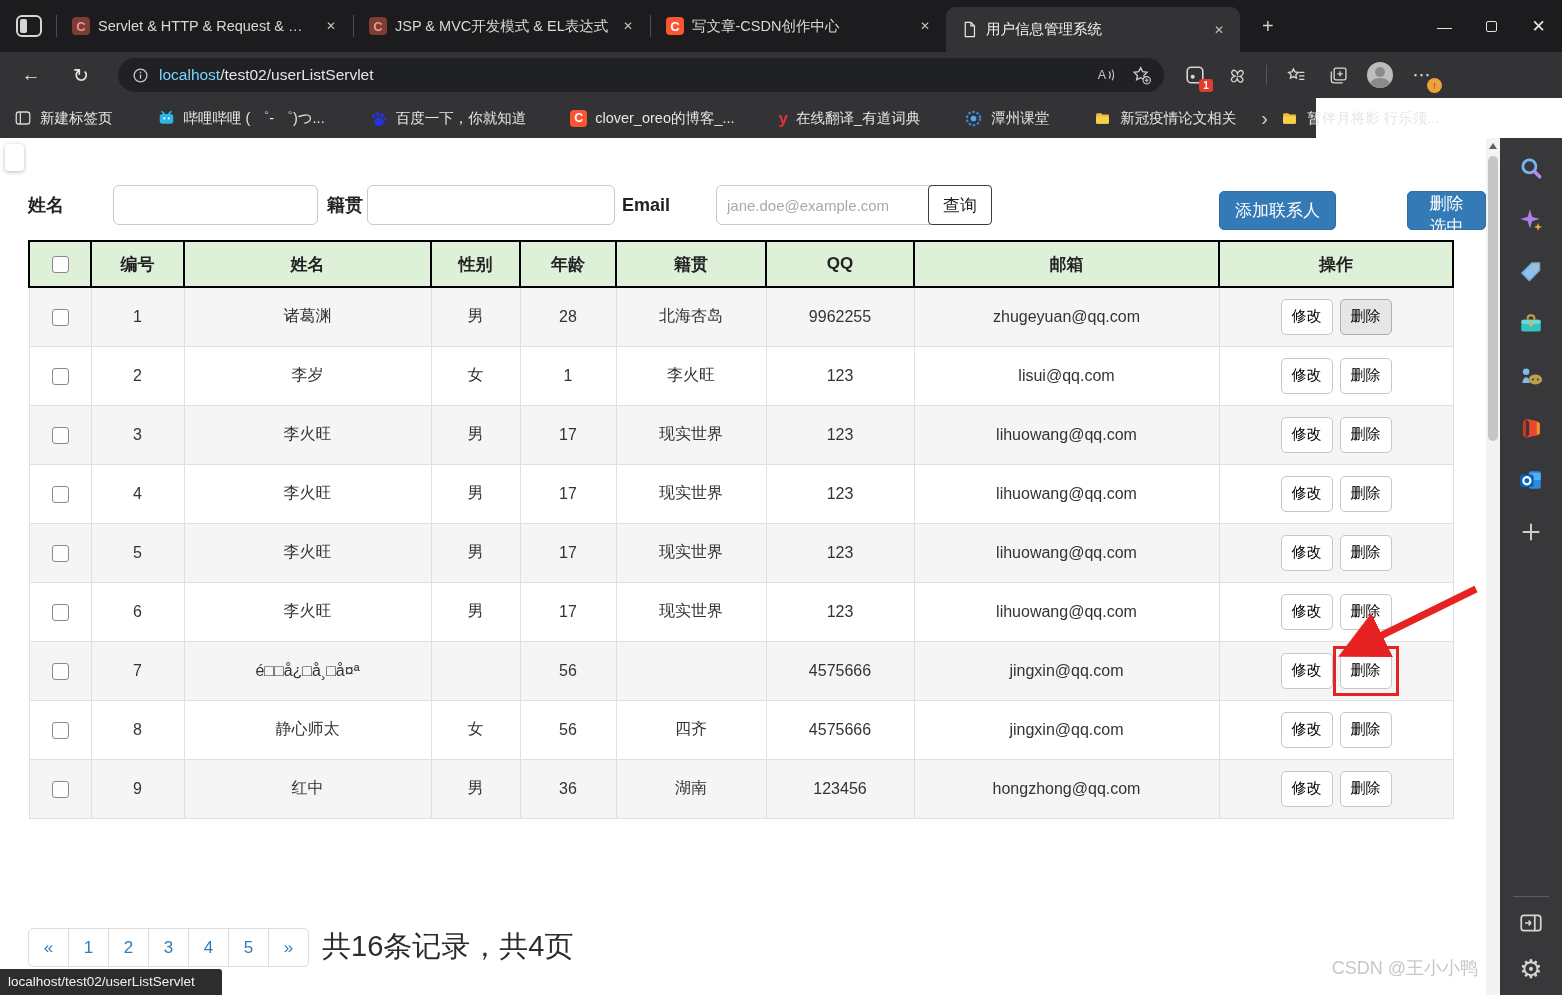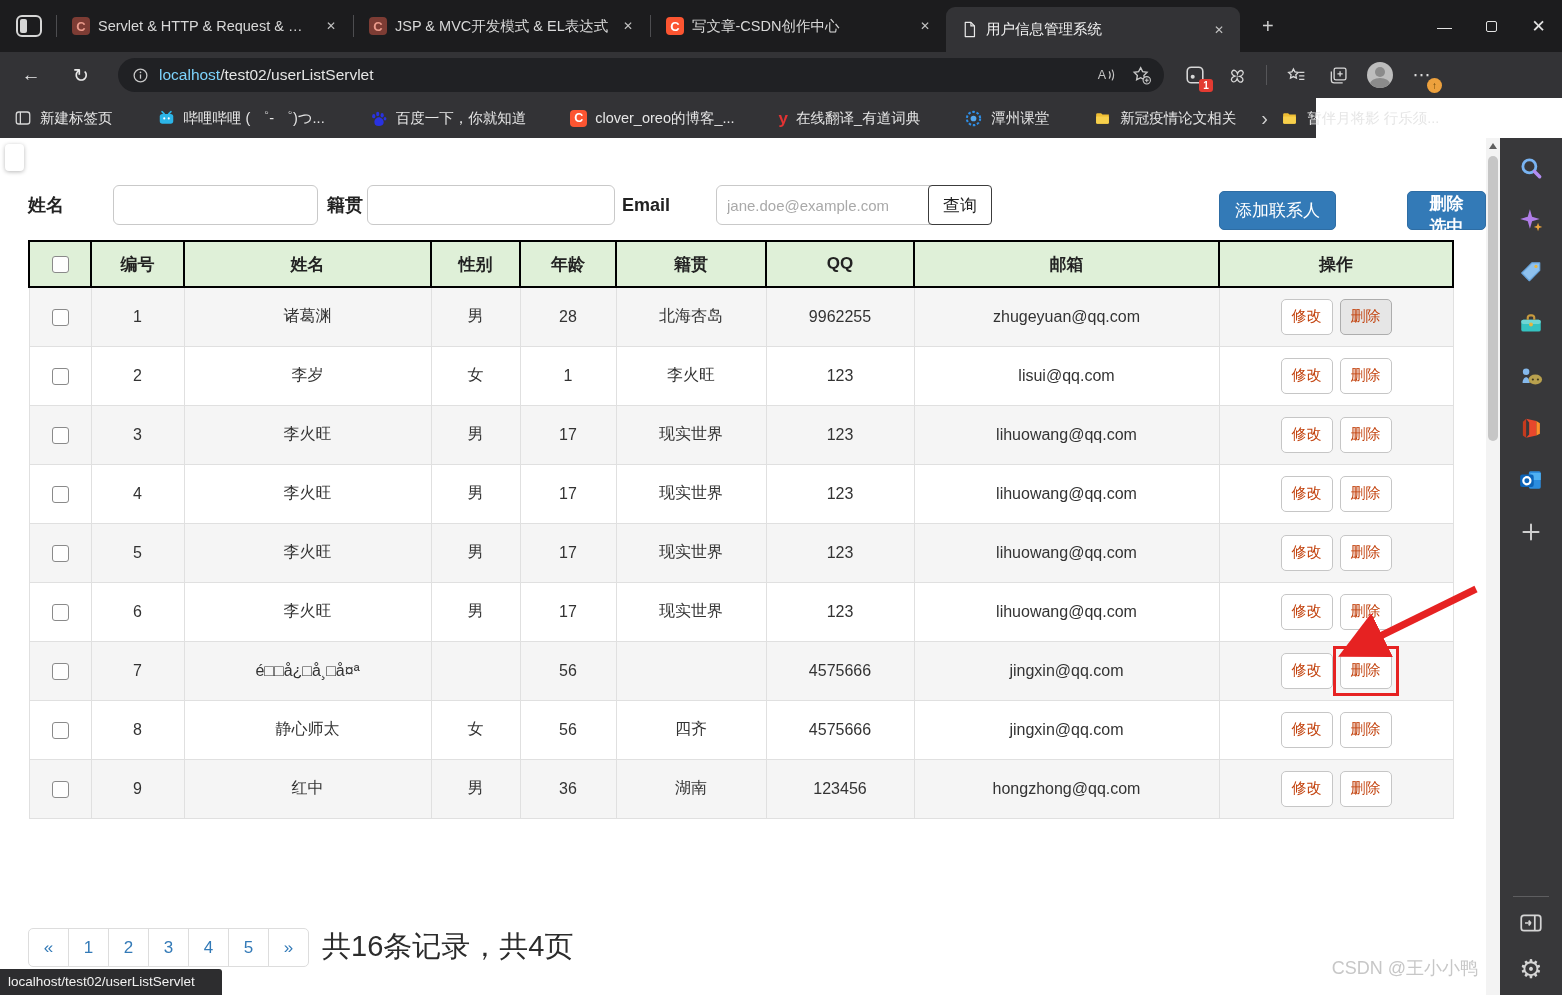--- a/index.html
+++ b/index.html
@@ -48,29 +48,29 @@
 
   
   #content { position:absolute; left:0; top:138px; width:1486px; height:857px; background:#fff; }
   #corner-box { position:absolute; left:5px; top:6px; width:19px; height:27px; background:#fff; border-radius:4px; box-shadow:0 1px 4px rgba(0,0,0,.28); }
   #page-title { position:absolute; left:28px; top:0; width:1424px; text-align:center; font-size:30px; font-weight:bold; color:#1c1c1c; }
   .flabel { position:absolute; top:47px; height:40px; line-height:40px; font-weight:bold; font-size:18px; color:#222; }
   .finput { position:absolute; top:47px; height:40px; border:1px solid #c9c9c9; border-radius:6px; padding:0 10px; font-size:15px; color:#333; background:#fff; }
   .finput::placeholder { color:#a9a9a9; }
   #search-btn { position:absolute; left:928px; top:47px; width:64px; height:40px; background:#fff; border:1px solid #3c3c3c; border-radius:4px; font-size:17px; color:#1e1e1e; }
   .btn-primary { position:absolute; top:53px; height:39px; background:var(--primary-button); border:1px solid #2e6da4; border-radius:5px; color:#fff; font-size:17px; padding:0 15px; }
-  #add-btn { left:1219px; } #delsel-btn { left:1407px;font-weight:bold; }
+  #add-btn { left:1219px; } #delsel-btn { left:1407px; }
 
   #user-table { position:absolute; left:28px; top:102px; width:1424px; border-collapse:collapse; table-layout:fixed; }
   #user-table th { background:var(--table-header-bg); height:46px; font-size:17px; font-weight:bold; color:#222; border:2px solid #000000; }
   #user-table td { height:59px; font-size:16px; color:#333; text-align:center; border:1px solid #e0e0e0; }
   #user-table tbody tr:nth-child(odd) { background:#f5f5f5; }
   #user-table { border:1px solid #d8d8d8; }
   .cbx { display:inline-block; width:17px; height:17px; border:1.6px solid #8a8a8a; border-radius:3px; background:#fefefe; vertical-align:middle; }
-  .rowbtn { min-width:50px; height:36px; background:#fff; border:1px solid #c6c6c6; border-radius:5px; font-size:15px; color:#c2410c; padding:0 10px; }
+  .rowbtn { min-width:50px; height:36px; background:#fff; border:1px solid #c6c6c6; border-radius:5px; font-size:15px; color:#000000; padding:0 10px; }
   .rowbtn.shaded { background:#e6e6e6; border-color:#adadad; }
   .mark { position:relative; display:inline-block; }
   .mark::after { content:''; position:absolute; inset:-7px; border:3.5px solid var(--annotation-red); }
   .act-gap { display:inline-block; width:7px; }
 
   #pagination { position:absolute; left:28px; top:790px; display:flex; }
   .pg { min-width:41px; height:39px; border:1px solid #ddd; margin-left:-1px; background:#fff; color:var(--primary-button); font-size:17px; display:flex; align-items:center; justify-content:center; padding:0 6px; }
   .pg:first-child { margin-left:0; border-radius:5px 0 0 5px; }
   .pg:last-child { border-radius:0 5px 5px 0; }
   #pg-summary { position:absolute; left:322px; top:789px; font-size:29px; color:#2c2c2c; font-weight:500; }

